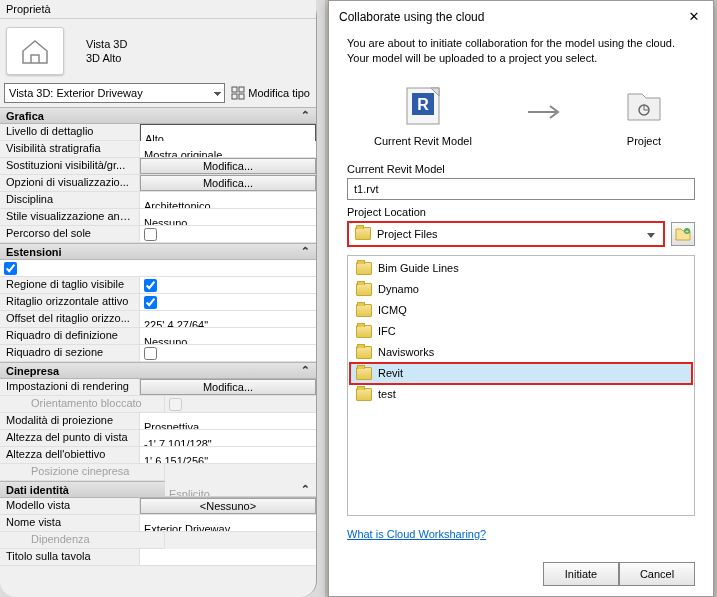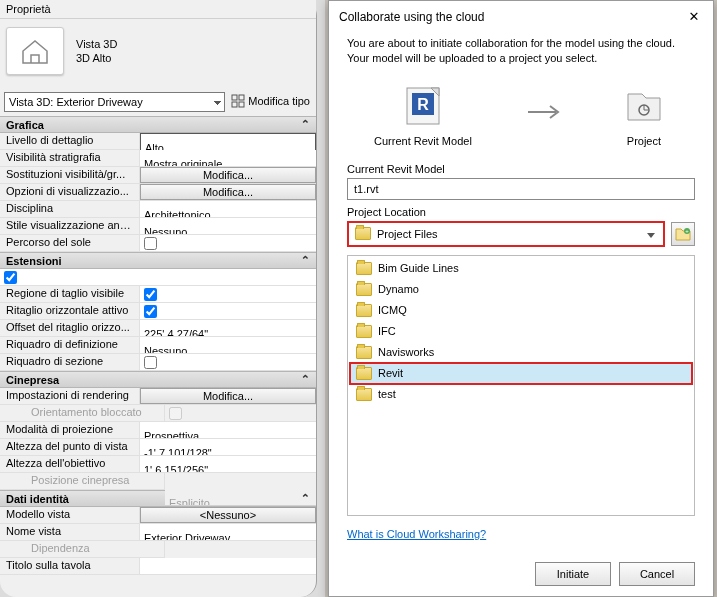--- a/index.html
+++ b/index.html
@@ -1,25 +1,25 @@
 <!DOCTYPE html>
 <html><head>
 <meta charset="utf-8">
 <style>
 * { box-sizing: border-box; margin: 0; padding: 0; }
 body { font-family: "Segoe UI", Tahoma, sans-serif; font-size: 11px; background: #dcdcdc; width: 717px; height: 597px; overflow: hidden; position: relative; }
 
 .panel-left { position: absolute; left: 0; top: 0; width: 317px; height: 597px; background: #f0f0f0; border-right: 1px solid #a0a0a0; display: flex; flex-direction: column; border-radius: 16px; }
 .panel-title { background: #f0f0f0; padding: 3px 6px; font-size: 11px; border-bottom: 1px solid #d0d0d0; }
-.thumb-row { display: flex; align-items: center; padding: 8px 6px; gap: 12px; }
+.thumb-row { display: flex; align-items: center; padding: 8px 6px; gap: 22px; }
 .thumb-box { width: 58px; height: 48px; background: #fff; border: 1px solid #ccc; border-radius: 3px; box-shadow: 0 1px 2px rgba(0,0,0,.2); display: flex; align-items: center; justify-content: center; }
 .thumb-box svg { width: 32px; height: 28px; }
 .thumb-labels { display: flex; flex-direction: column; gap: 2px; }
 
-.view-row { display: flex; align-items: flex-start; padding: 0 4px 4px; gap: 4px; margin-top: 9px; }
+.view-row { display: flex; align-items: center; padding: 0 4px 4px; gap: 4px; }
 .view-select { flex: 1; border: 1px solid #7a7a7a; background: #fff; font-size: 11px; padding: 2px 16px 2px 4px; height: 20px; appearance: none; background-image: linear-gradient(45deg, transparent 50%, #555 50%), linear-gradient(135deg, #555 50%, transparent 50%); background-position: right 6px top 8px, right 2px top 8px; background-size: 4px 4px; background-repeat: no-repeat; }
 .edit-type { display: flex; align-items: center; gap: 3px; padding: 2px 2px; font-size: 11px; cursor: pointer; }
 
 .prop-scroll { overflow: hidden; flex: 1; }
 .section-header { display: flex; justify-content: space-between; align-items: center; background: linear-gradient(#e4e4e4,#d0d0d0); border-top: 1px solid #b5b5b5; border-bottom: 1px solid #b5b5b5; padding: 1px 6px; font-weight: bold; font-size: 11px; }
 .section-header .collapse { font-size: 11px; color: #333; }
 .prop-row { display: flex; border-bottom: 1px solid #e0e0e0; height: 17px; align-items: stretch; }
 .prop-label { width: 140px; padding: 1px 6px; overflow: hidden; white-space: nowrap; text-overflow: ellipsis; border-right: 1px solid #e0e0e0; }
 .prop-label.dim { color: #a0a0a0; margin-left: 25px; }
 .prop-value { flex: 1; padding: 8px 4px; background: #fff; overflow: hidden; white-space: nowrap; }
@@ -47,21 +47,21 @@
 .combo::after { content: ""; position: absolute; right: 8px; top: 10px; border-left: 4px solid transparent; border-right: 4px solid transparent; border-top: 5px solid #555; }
 .new-folder { width: 24px; height: 24px; border: 1px solid #999; background: linear-gradient(#fafafa,#e0e0e0); display: flex; align-items: center; justify-content: center; cursor: pointer; }
 
 .file-list { border: 1px solid #bbb; margin-top: 8px; flex: 1; overflow: auto; padding: 2px; }
 .file-item { display: flex; padding: 4px 6px; gap: 6px; font-size: 11px; cursor: pointer; }
 .file-item.sel { background: #cce8f6; outline: 2px solid #d22; outline-offset: -1px; }
 .folder-ico { display: inline-block; width: 16px; height: 13px; background: linear-gradient(#f7e39b,#e6c84f); border: 1px solid #c9a82e; border-radius: 1px; position: relative; }
 .folder-ico::before { content: ""; position: absolute; top: -3px; left: 0; width: 6px; height: 3px; background: #e6c84f; border: 1px solid #c9a82e; border-bottom: none; border-radius: 1px 1px 0 0; }
 
 .dlg-link { color: #0066cc; text-decoration: underline; font-size: 11px; margin-top: 12px; cursor: pointer; }
-.dlg-foot { display: flex; justify-content: flex-end; gap: 8px; padding: 10px 18px; }
+.dlg-foot { display: flex; justify-content: flex-end; padding: 10px 18px; }
 .dlg-btn { min-width: 76px; height: 24px; border: 1px solid #888; background: linear-gradient(#fcfcfc,#e4e4e4); font-size: 11px; cursor: pointer; }
 </style>
 </head>
 <body>
 
 <div class="panel-left">
   <div class="panel-title">Proprietà</div>
   <div class="thumb-row">
     <div class="thumb-box">
       <svg viewBox="0 0 32 28">

